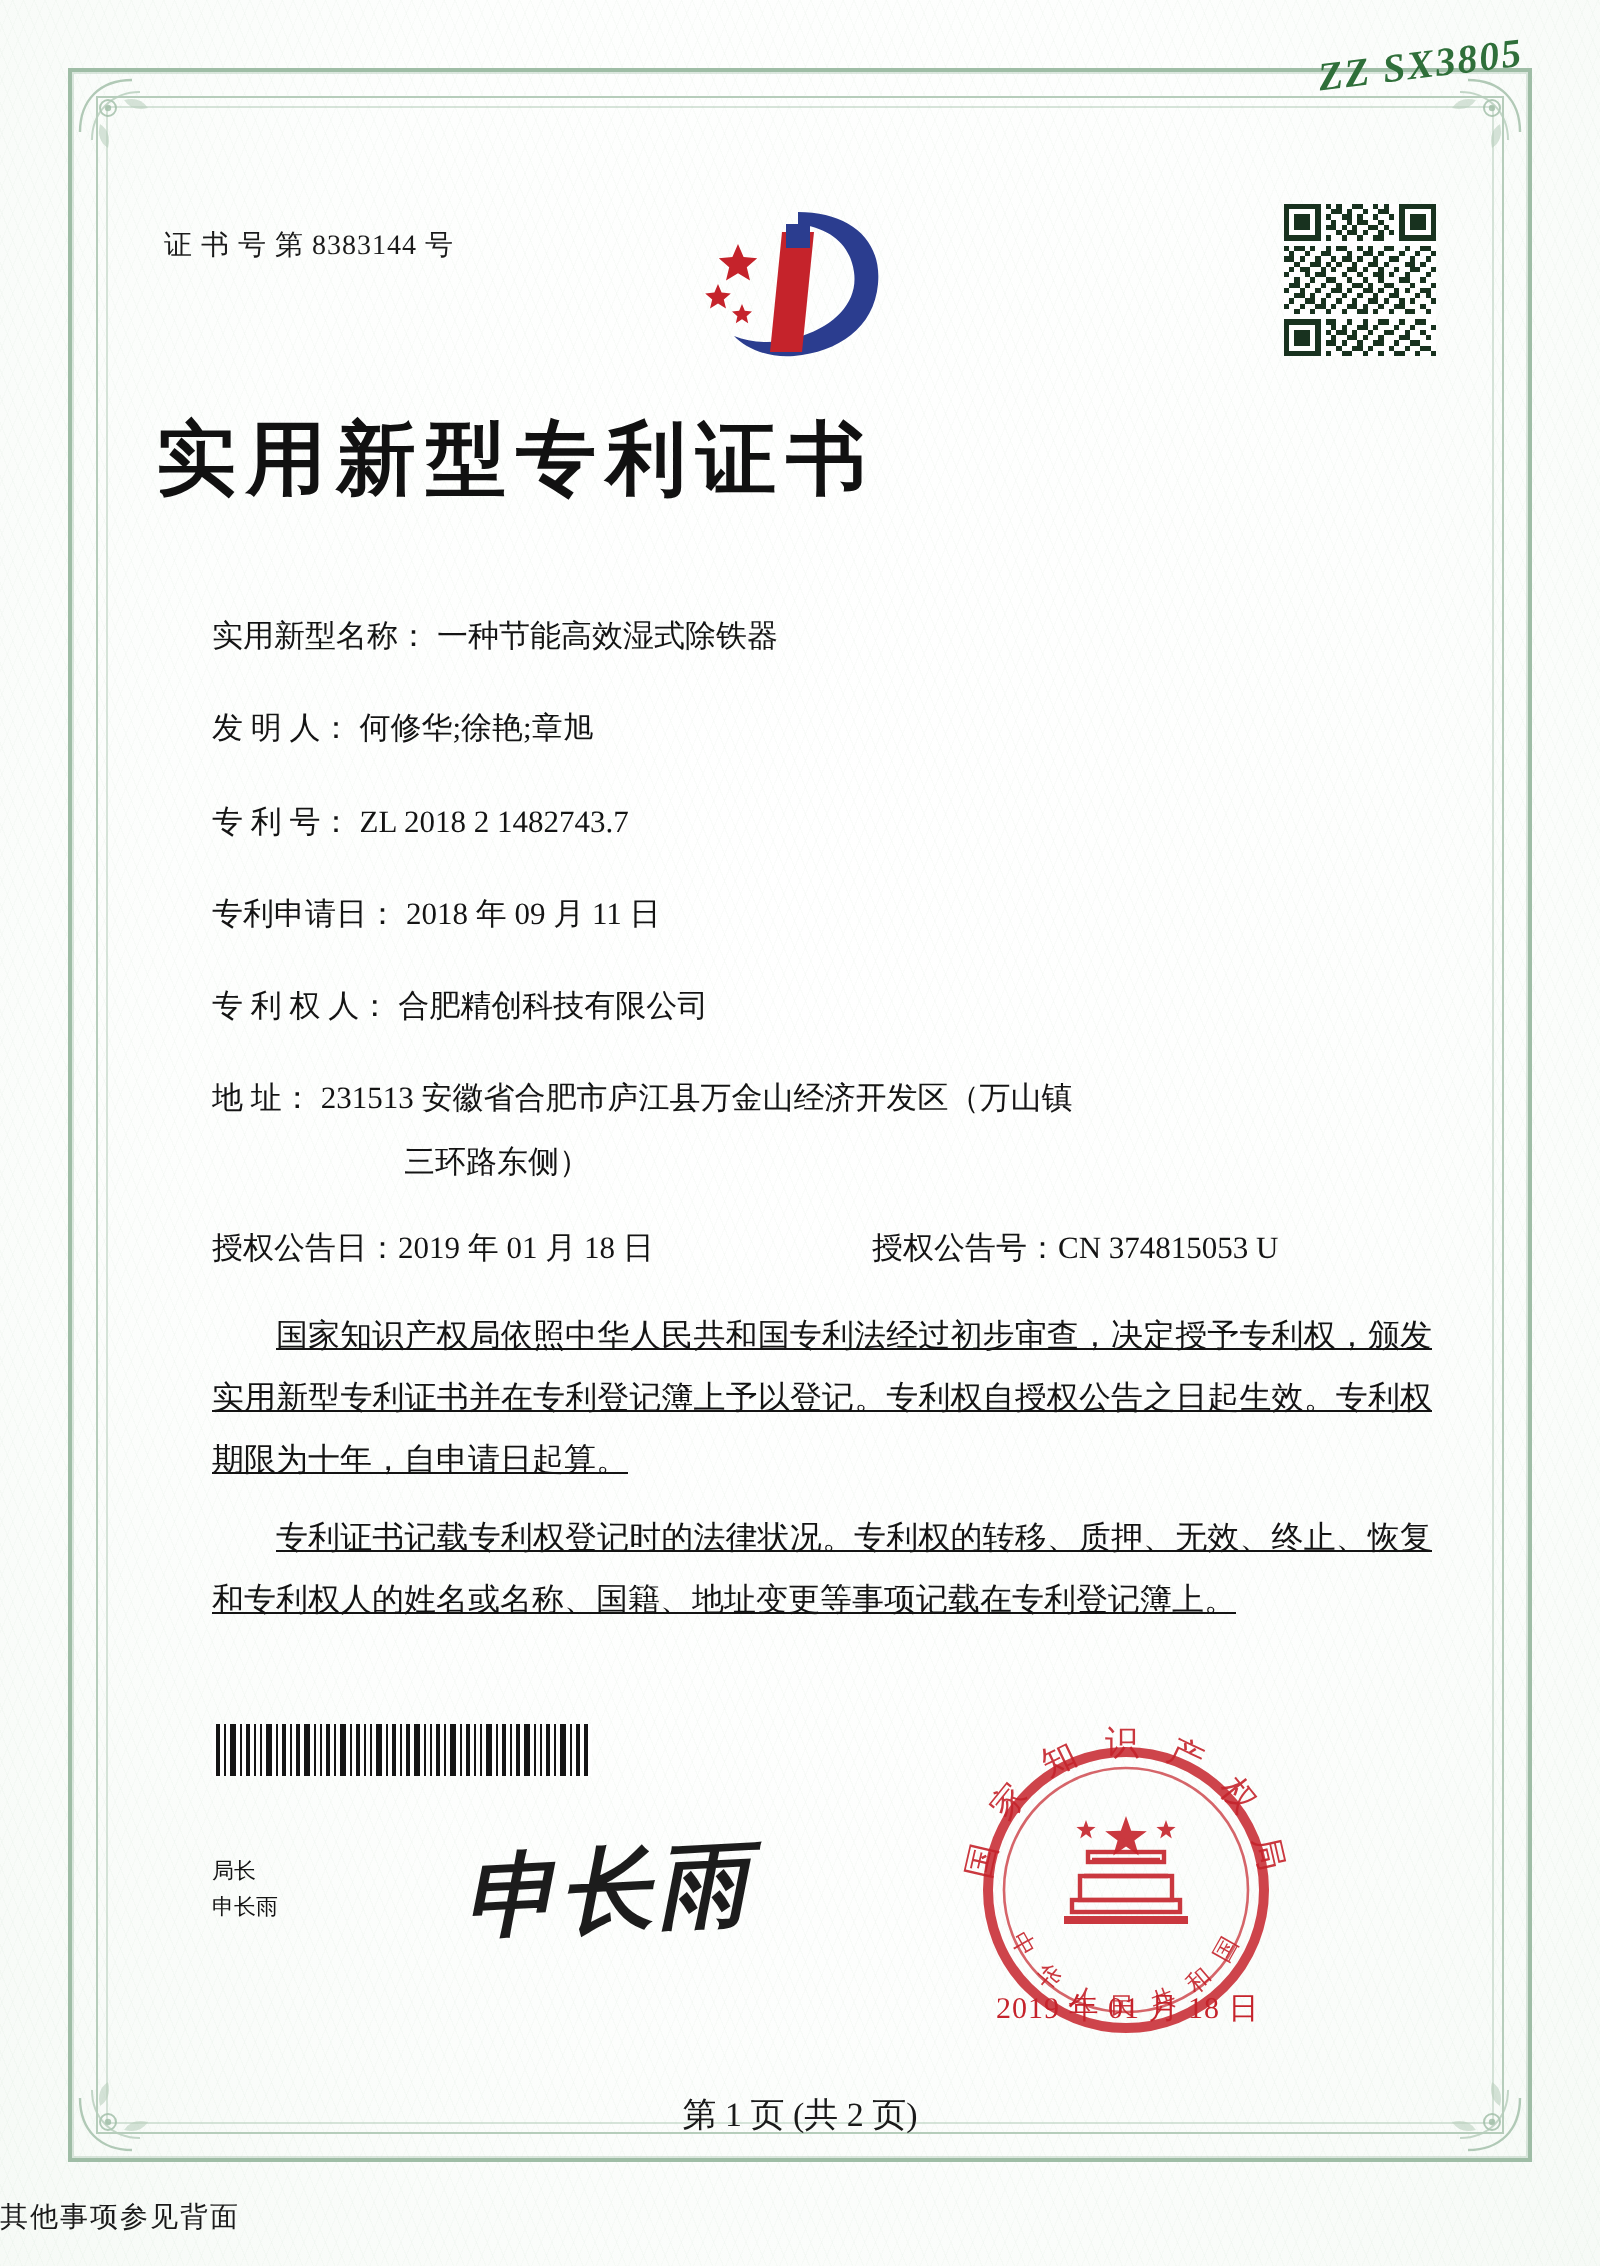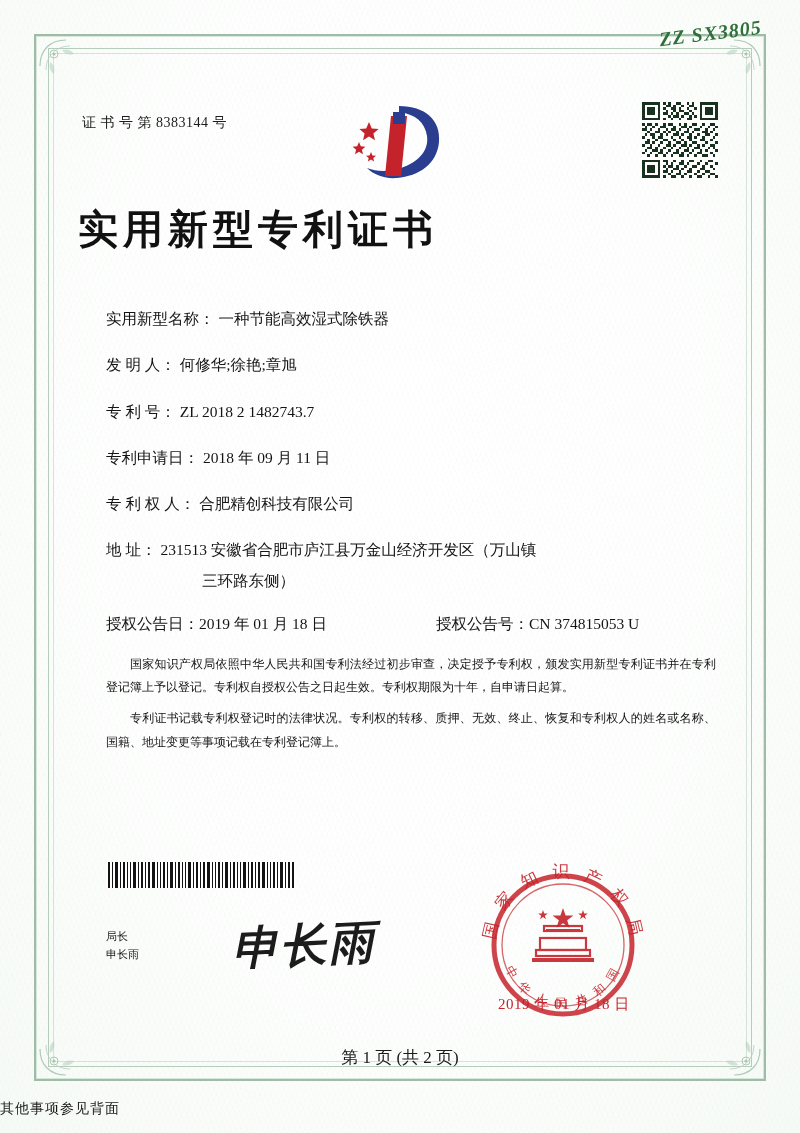--- a/index.html
+++ b/index.html
@@ -158,24 +158,25 @@
     font-size: 15.5px;
     color: #141414;
     margin-bottom: 18px;
   }
   .row-inline .cellA { width: 330px; }
 
   .paragraphs {
     margin-top: 16px;
     padding-left: 28px;
     padding-right: 6px;
-    font-size: 12px;
+    font-size: 16px;
     line-height: 1.95;
     color: #141414;
     text-align: justify;
+    text-decoration: underline;
   }
   .paragraphs p {
     margin: 0 0 8px 0;
     text-indent: 2em;
   }
 
   .barcode {
     position: absolute;
     left: 106px;
     top: 862px;

